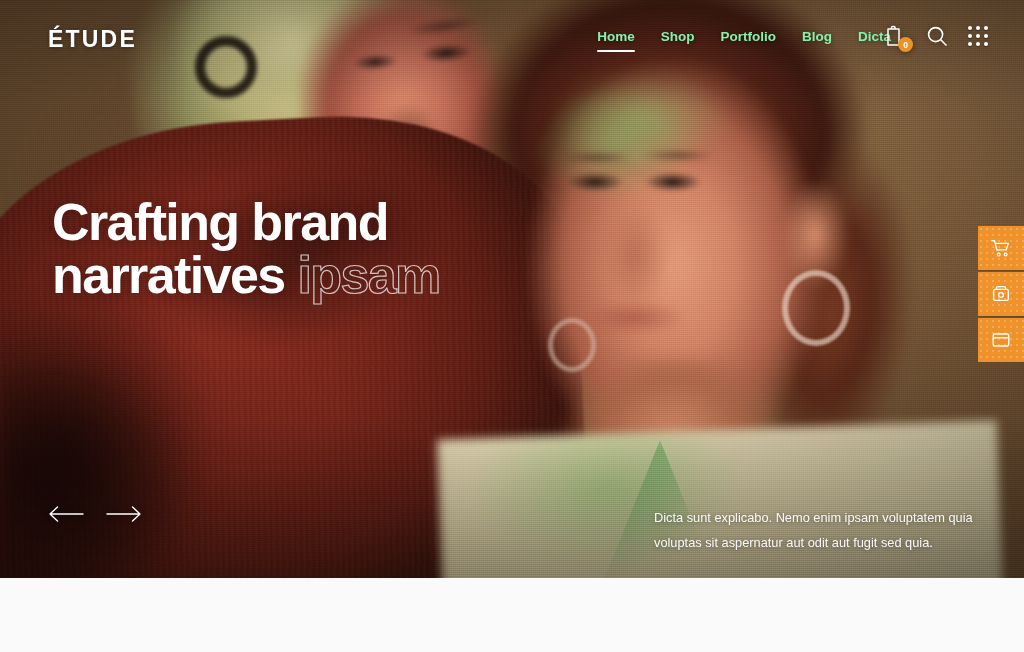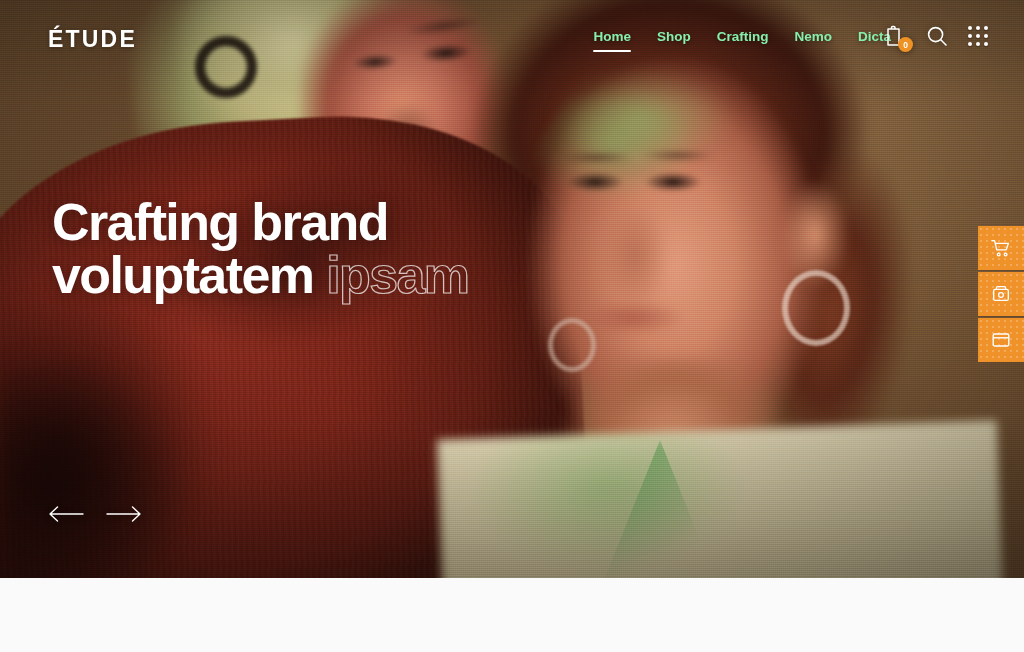--- a/index.html
+++ b/index.html
@@ -321,22 +321,22 @@
     <div class="vignette"></div>
     <div class="grain"></div>
 
     <header class="header">
 
       <div class="logo">ÉTUDE</div>
 
       <nav class="nav">
         <div class="nav-item active">Home</div>
         <div class="nav-item">Shop</div>
-        <div class="nav-item">Crafting</div>
-        <div class="nav-item">Nemo</div>
+        <div class="nav-item">Portfolio</div>
+        <div class="nav-item">Blog</div>
         <div class="nav-item">Dicta</div>
       </nav>
 
       <div class="icons">
 
         <div class="icon-btn">
           <svg width="22" height="24" viewBox="0 0 22 24" fill="none">
             <path d="M4 5h11v16H4z" stroke="#fff" stroke-width="1.5" stroke-linejoin="round"></path>
             <path d="M7.5 5V3.6c0-.6.5-1.1 1.1-1.1h1.3c.6 0 1.1.5 1.1 1.1V5" stroke="#fff" stroke-width="1.5"></path>
           </svg>
@@ -361,24 +361,25 @@
             <i></i>
             <i></i>
         </div>
 
       </div>
     </header>
 
     <div class="hero-copy">
       <h1 class="headline">
         <span class="hl-line"><span class="hl-solid">Crafting brand</span></span>
-        <span class="hl-line"><span class="hl-solid">voluptatem </span><span class="hl-outline">ipsam</span></span>
+        <span class="hl-line"><span class="hl-solid">narratives </span><span class="hl-outline">ipsam</span></span>
       </h1>
     </div>
 
+    <p class="hero-desc">Dicta sunt explicabo. Nemo enim ipsam voluptatem quia voluptas sit aspernatur aut odit aut fugit sed quia.</p>
 
     <div class="slider-nav">
       <div class="arrow-btn">
         <svg width="36" height="18" viewBox="0 0 36 18" fill="none">
           <path d="M35 9H2M2 9l7.5-7M2 9l7.5 7" stroke="#fff" stroke-width="1.4" stroke-linecap="round" stroke-linejoin="round"></path>
         </svg>
       </div>
       <div class="arrow-btn">
         <svg width="36" height="18" viewBox="0 0 36 18" fill="none">
           <path d="M1 9h33M34 9l-7.5-7M34 9l-7.5 7" stroke="#fff" stroke-width="1.4" stroke-linecap="round" stroke-linejoin="round"></path>

